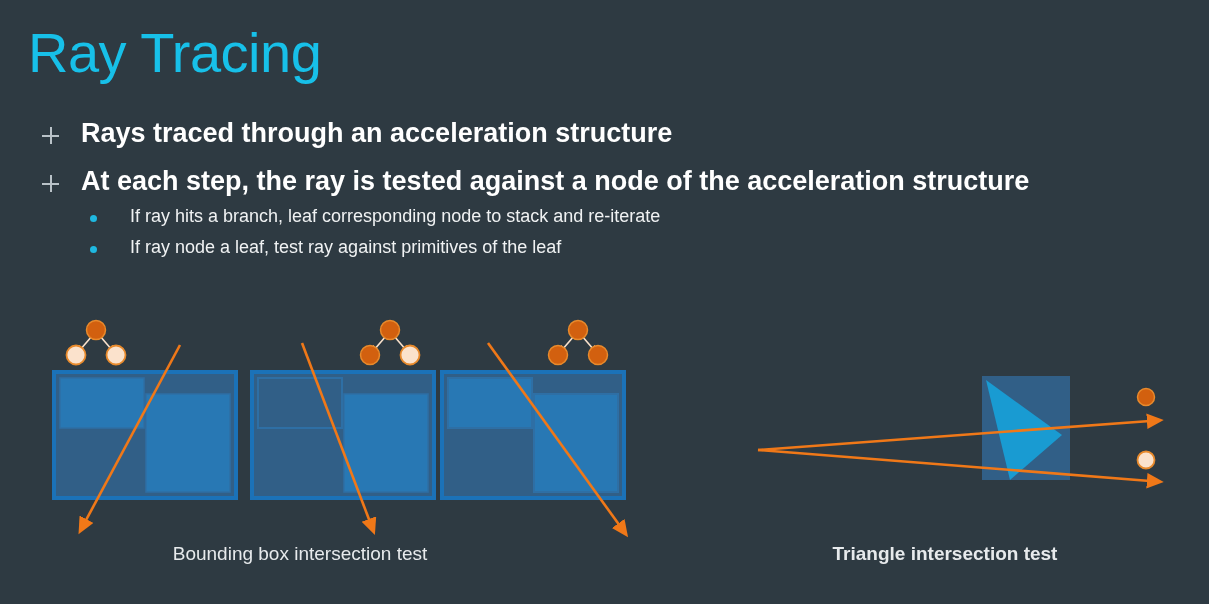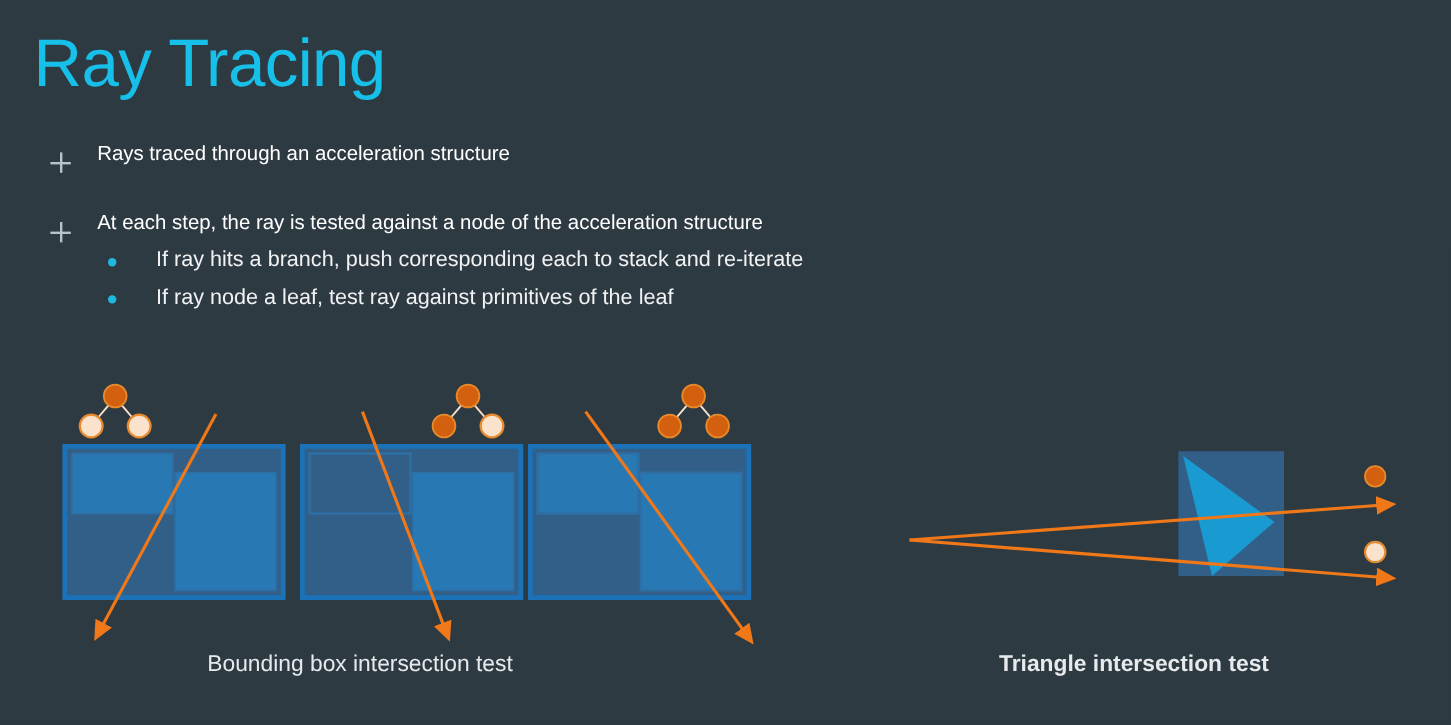--- a/index.html
+++ b/index.html
@@ -52,24 +52,24 @@
     position: absolute;
     background: #b9c2c8;
   }
   .plus-icon::before {
     left: 0; top: 8px; width: 17px; height: 1.6px;
   }
   .plus-icon::after {
     top: 0; left: 8px; height: 17px; width: 1.6px;
   }
   .bullet-l1 .txt {
-    font-size: 17px;
+    font-size: 27px;
     color: #ffffff;
     line-height: 1.15;
-    font-weight: 400;
+    font-weight: 700;
   }
 
   .bullet-l2 {
     position: absolute;
     left: 90px;
     display: flex;
     align-items: flex-start;
     white-space: nowrap;
   }
   .dot-icon {
@@ -108,28 +108,28 @@
 
 <div id="slide">
 
   <div id="slide-title">Ray Tracing</div>
 
   <div class="bullet-l1" style="top:118px;">
     <span class="plus-icon"></span>
     <span class="txt">Rays traced through an acceleration structure</span>
   </div>
 
-  <div class="bullet-l1" style="top:176px;text-align:right;">
+  <div class="bullet-l1" style="top:166px;text-align:right;">
     <span class="plus-icon"></span>
     <span class="txt">At each step, the ray is tested against a node of the acceleration structure</span>
   </div>
 
   <div class="bullet-l2" style="top:206px;">
     <span class="dot-icon"></span>
-    <span class="txt">If ray hits a branch, push corresponding each to stack and re-iterate</span>
+    <span class="txt">If ray hits a branch, leaf corresponding node to stack and re-iterate</span>
   </div>
 
   <div class="bullet-l2" style="top:237px;">
     <span class="dot-icon"></span>
     <span class="txt">If ray node a leaf, test ray against primitives of the leaf</span>
   </div>
 
   <svg class="figure-svg" style="left:30px; top:310px;" width="620" height="230" viewBox="0 0 620 230">
     <defs>
       <marker id="rayArrow" markerWidth="7" markerHeight="7" refX="1.2" refY="3" orient="auto" markerUnits="strokeWidth">

